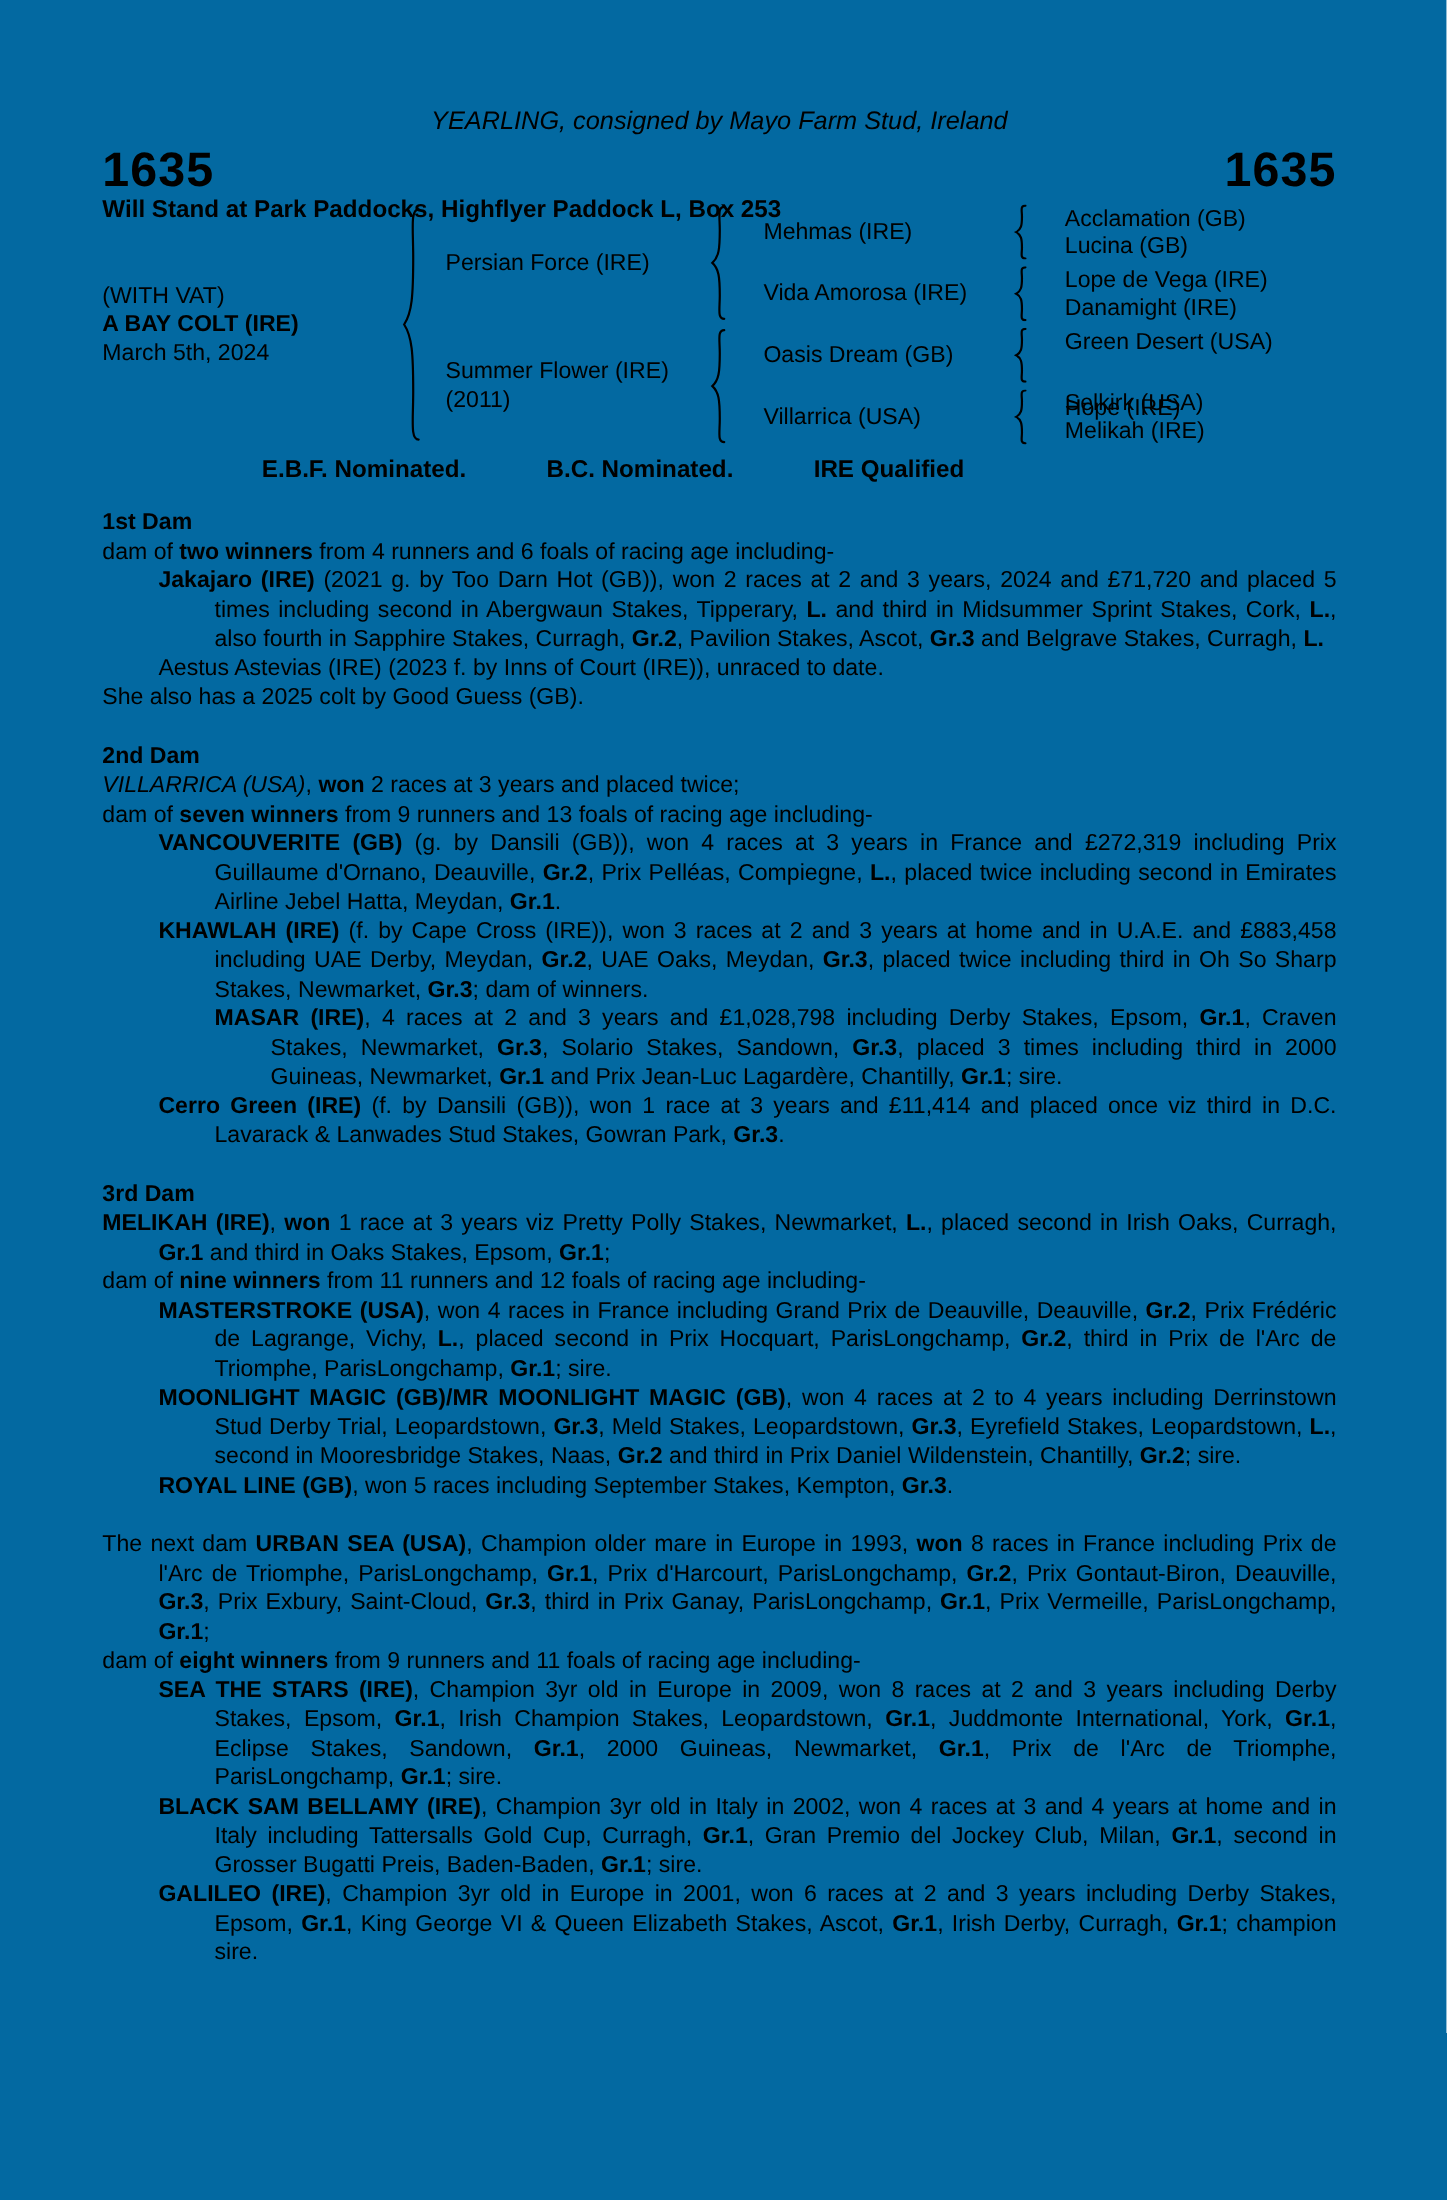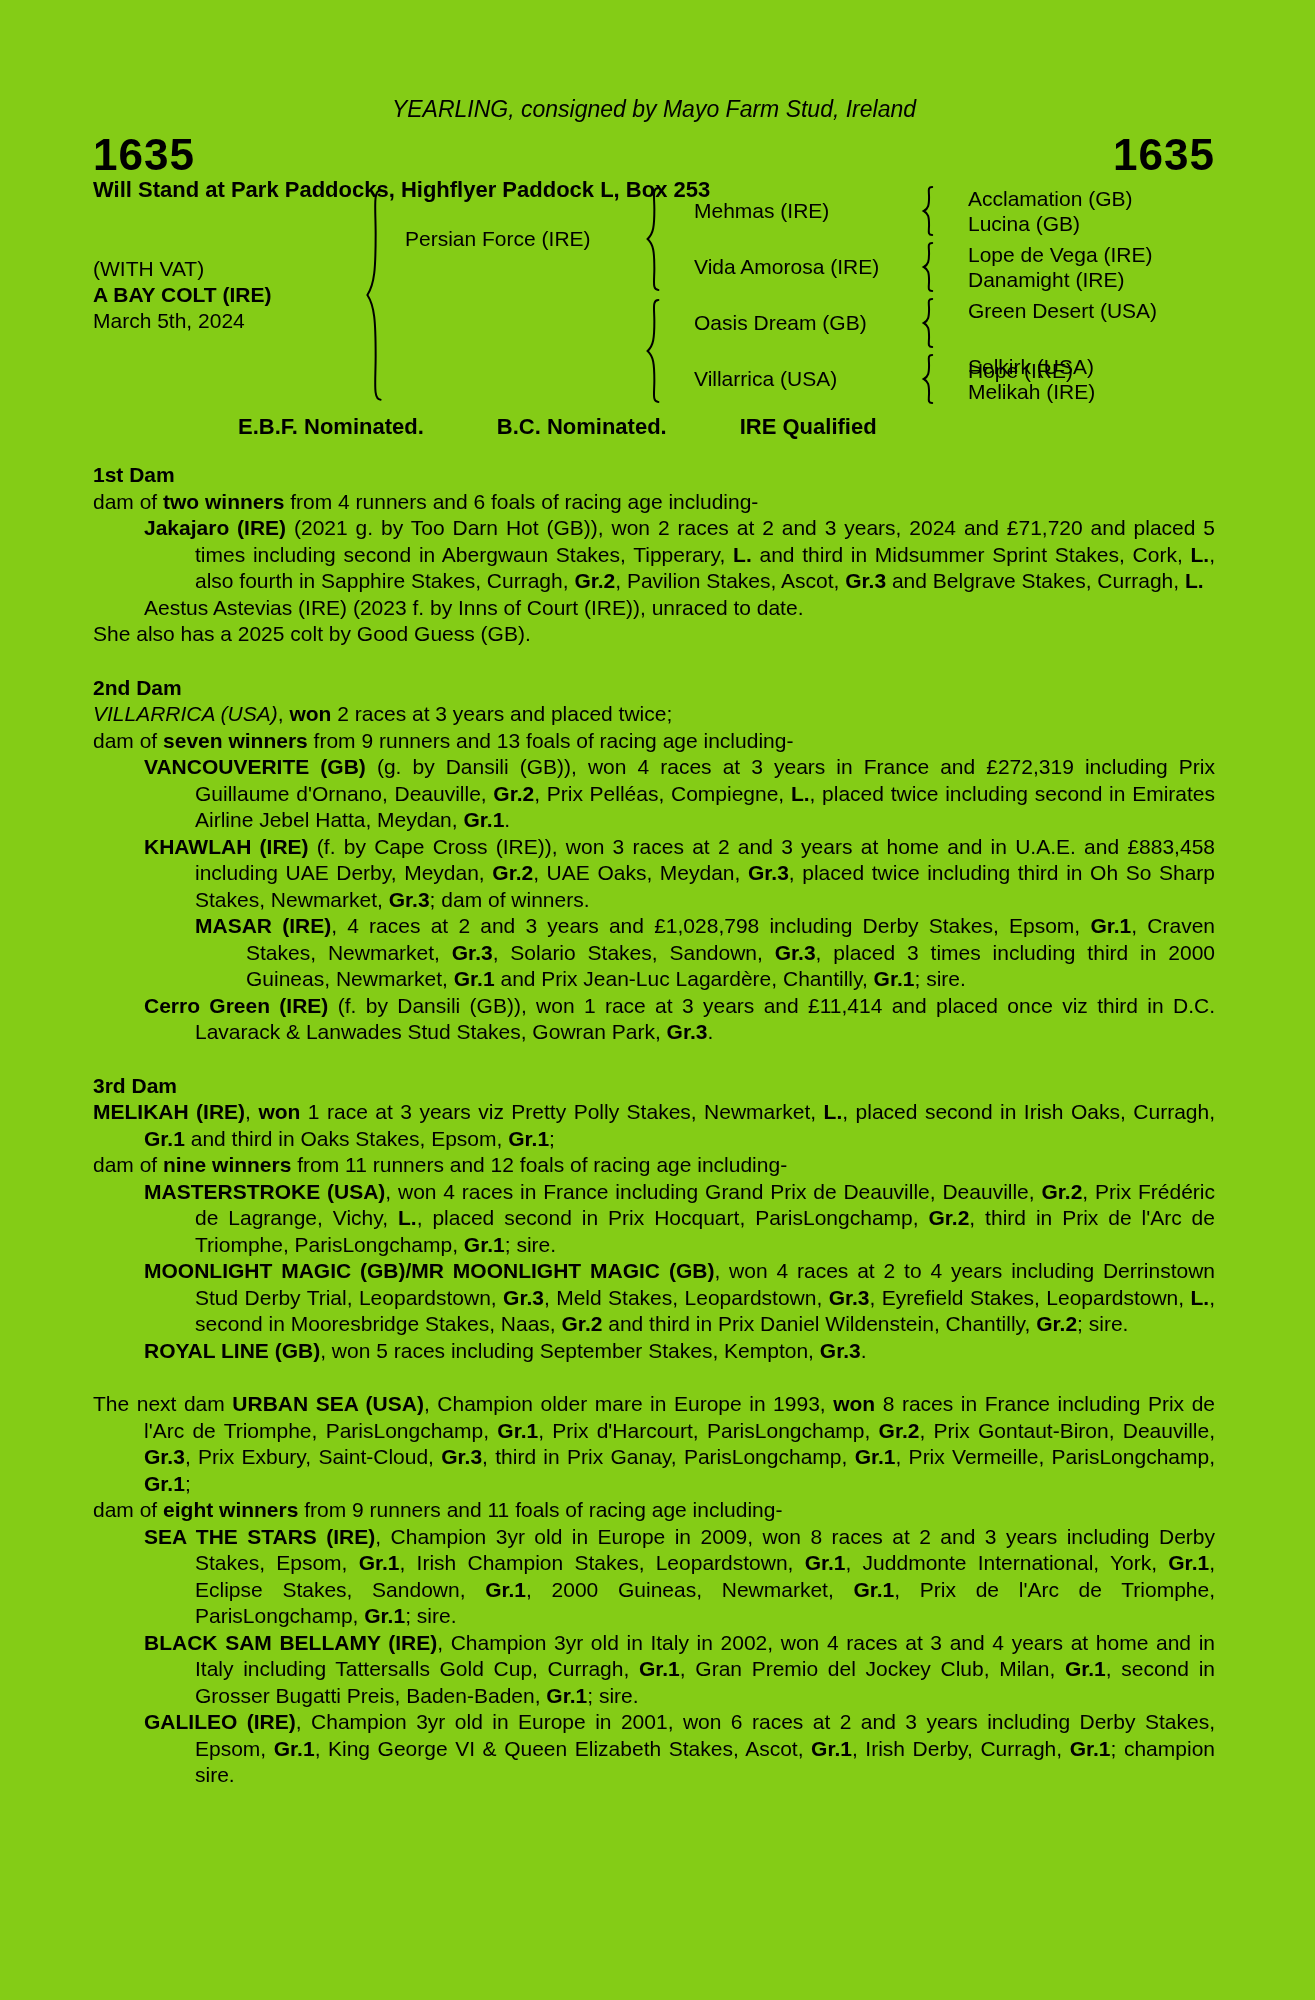--- a/index.html
+++ b/index.html
@@ -3,21 +3,21 @@
 <meta charset="utf-8">
 <style>
   * { margin:0; padding:0; box-sizing:border-box; }
   html,body { background:#ffffff; }
   body {
     width:1315px; height:2000px;
     color:#000;
     font-family:"Liberation Sans","DejaVu Sans",sans-serif;
     -webkit-font-smoothing:antialiased;
   }
-  .page { width:1315px; height:2000px; padding:0 100px 0 93px; overflow:hidden; background:#84cc16; }
+  .page { width:1315px; height:2000px; padding:0 100px 0 93px; overflow:hidden; background:#0369a1; }
 
   .title { margin-top:96px; text-align:center; font-style:italic; font-size:23px; line-height:27px; }
   .lot-row { display:flex; justify-content:space-between; margin-top:10px; font-weight:bold; font-size:44px; line-height:44px; letter-spacing:1px; }
   .stand-line { font-size:22px; font-weight:bold; line-height:26px; }
 
   .pedigree-grid {
     margin-top:-17px;
     display:grid;
     grid-template-columns:267px 28px 250px 30px 246px 28px 1fr;
     grid-template-rows:25px 25px 6px 25px 25px 6px 25px 25px 6px 25px 25px;
@@ -71,20 +71,24 @@
     </div>
 
     <div class="brace brace-big" style="grid-column:2; grid-row:1/12;">
       <svg viewBox="0 0 20 100" preserveAspectRatio="none">
           <path d="M16 2 C9 2 11.5 10 11.5 22 C11.5 38 10.5 45 4 50 C10.5 55 11.5 62 11.5 78 C11.5 90 9 98 16 98" fill="none" stroke="#000" stroke-width="2" vector-effect="non-scaling-stroke" stroke-linecap="round"></path>
         </svg>
     </div>
 
     <div class="ped-cell parent-cell" style="grid-row:1/6;">Persian Force (IRE)</div>
 
+    <div class="ped-cell parent-cell dam-block" style="grid-row:7/12; display:flex;">
+      <span>Summer Flower (IRE)</span>
+      <span>(2011)</span>
+    </div>
 
     <div class="brace brace-mid" style="grid-column:4; grid-row:1/6;">
       <svg viewBox="0 0 20 100" preserveAspectRatio="none">
           <path d="M16 2 C9 2 11.5 10 11.5 22 C11.5 38 10.5 45 4 50 C10.5 55 11.5 62 11.5 78 C11.5 90 9 98 16 98" fill="none" stroke="#000" stroke-width="2" vector-effect="non-scaling-stroke" stroke-linecap="round"></path>
         </svg>
     </div>
     <div class="brace brace-mid" style="grid-column:4; grid-row:7/12;">
       <svg viewBox="0 0 20 100" preserveAspectRatio="none">
           <path d="M16 2 C9 2 11.5 10 11.5 22 C11.5 38 10.5 45 4 50 C10.5 55 11.5 62 11.5 78 C11.5 90 9 98 16 98" fill="none" stroke="#000" stroke-width="2" vector-effect="non-scaling-stroke" stroke-linecap="round"></path>
         </svg>

